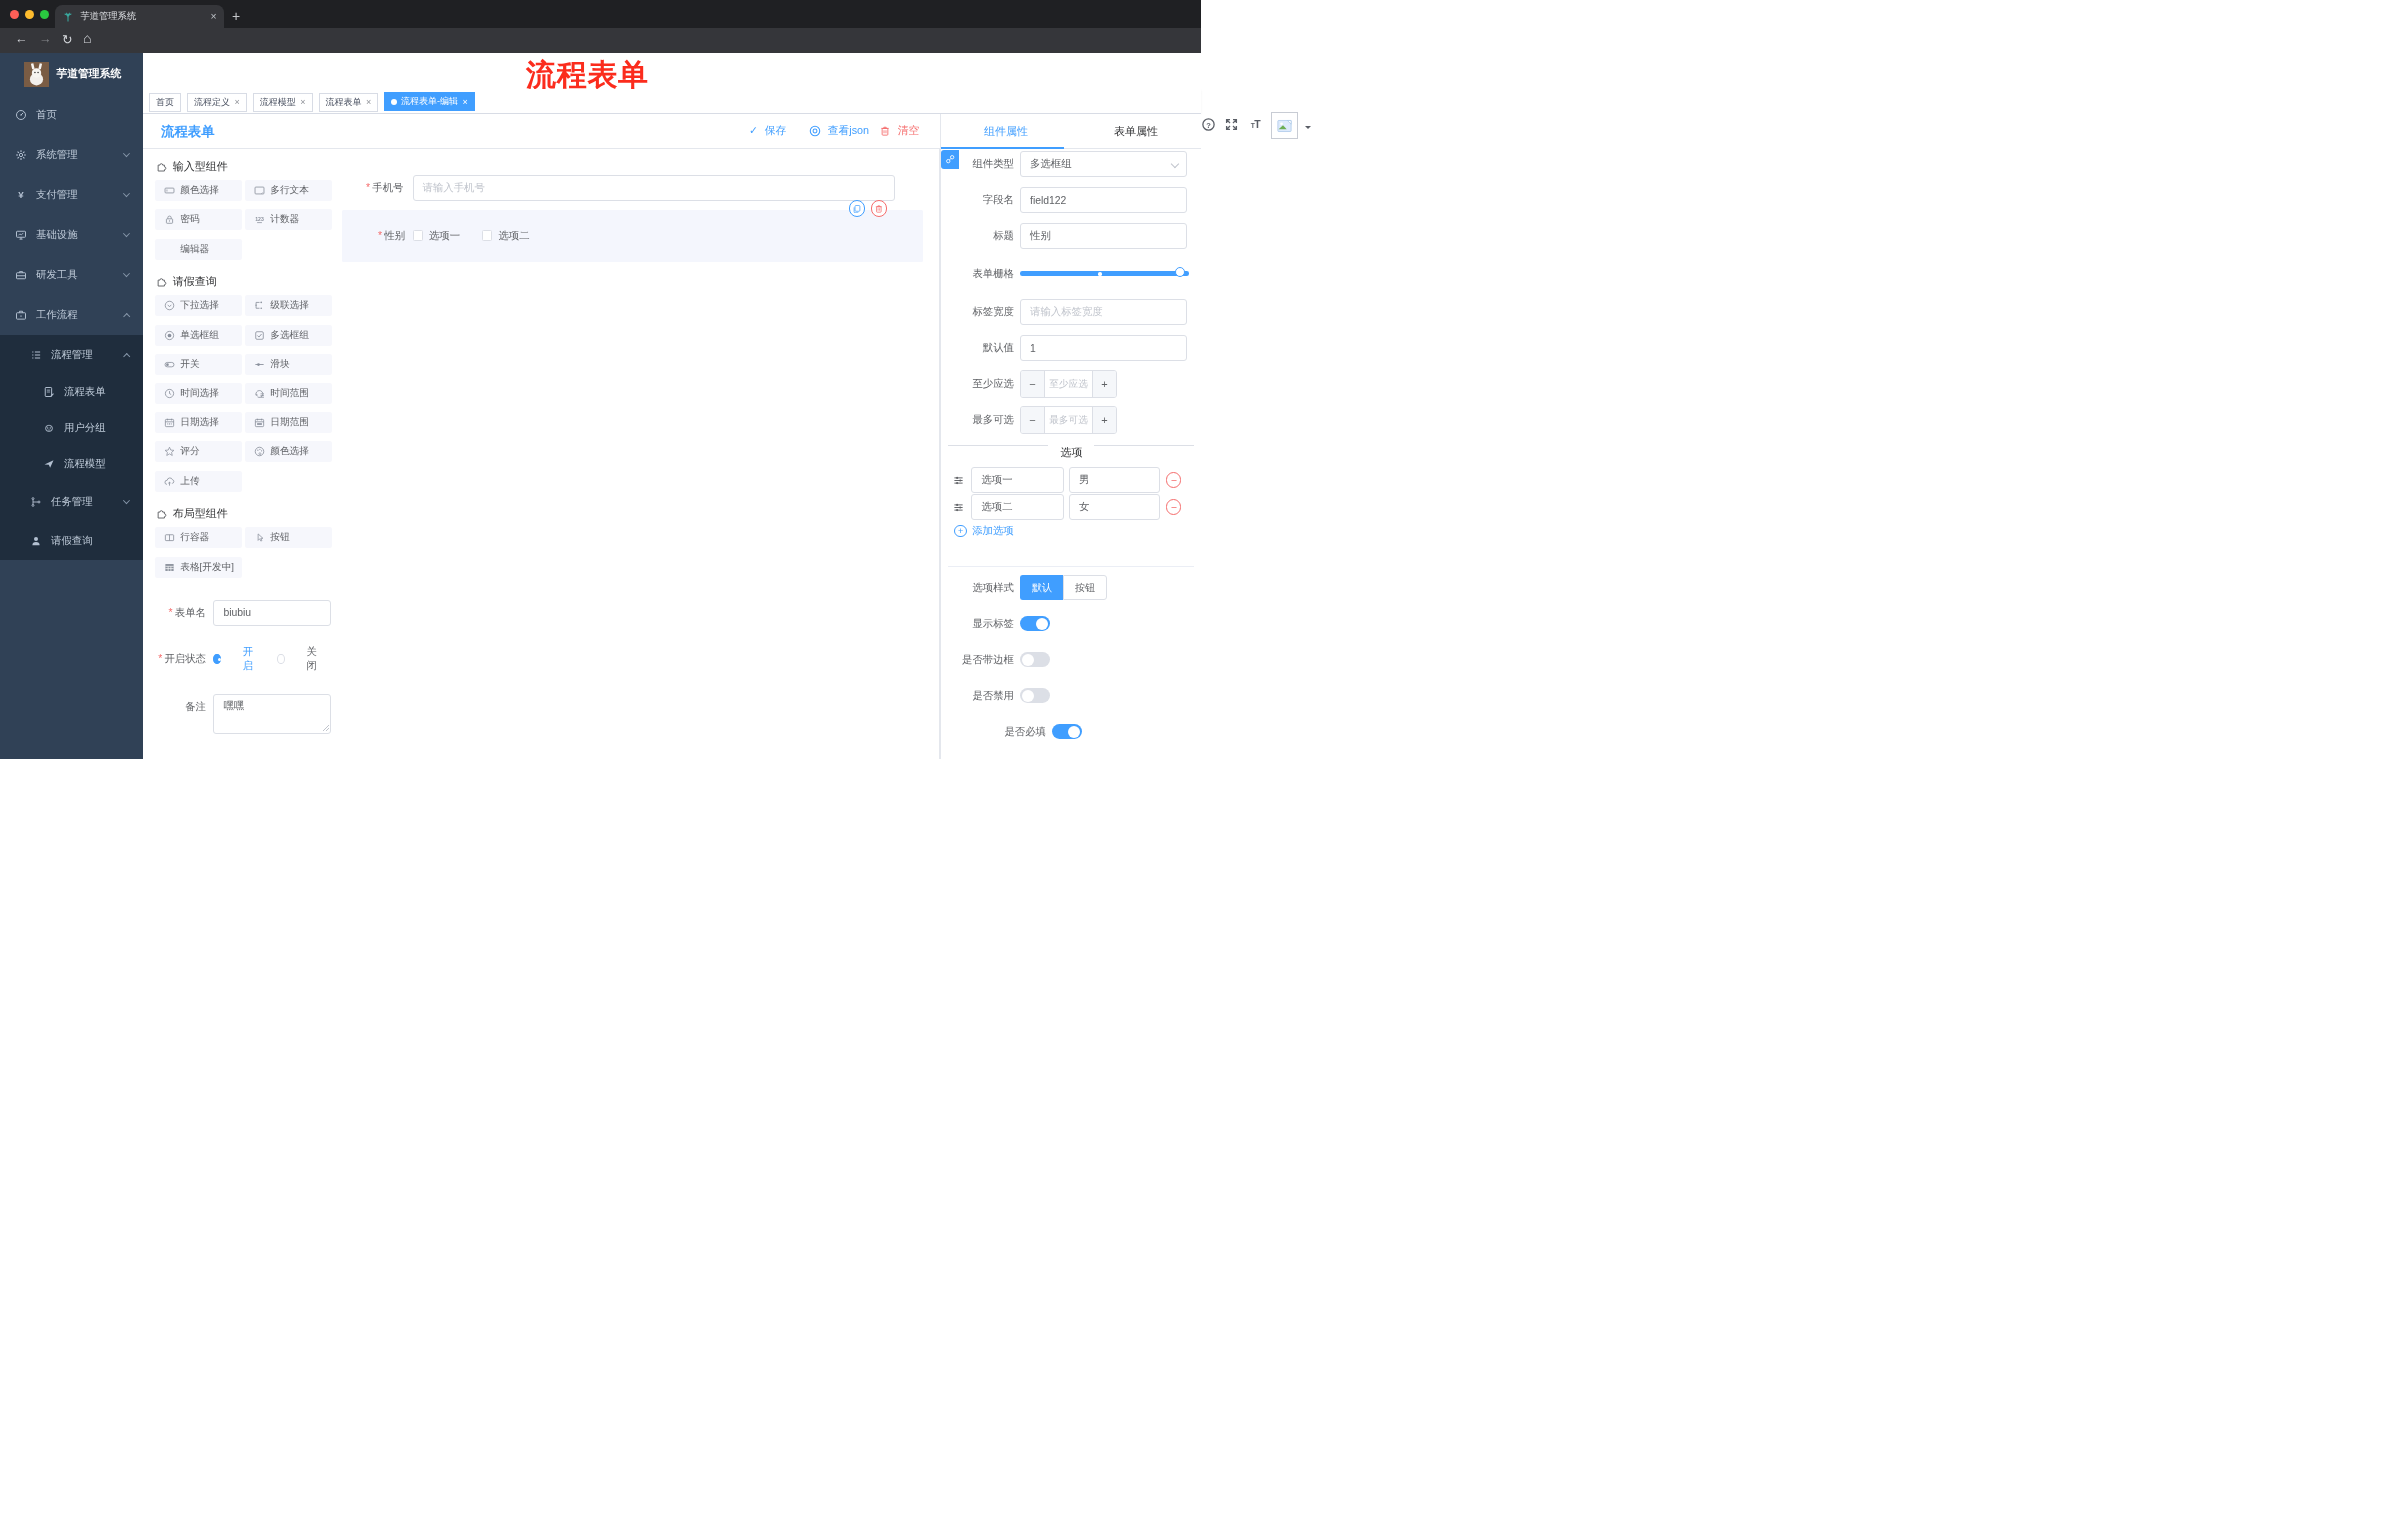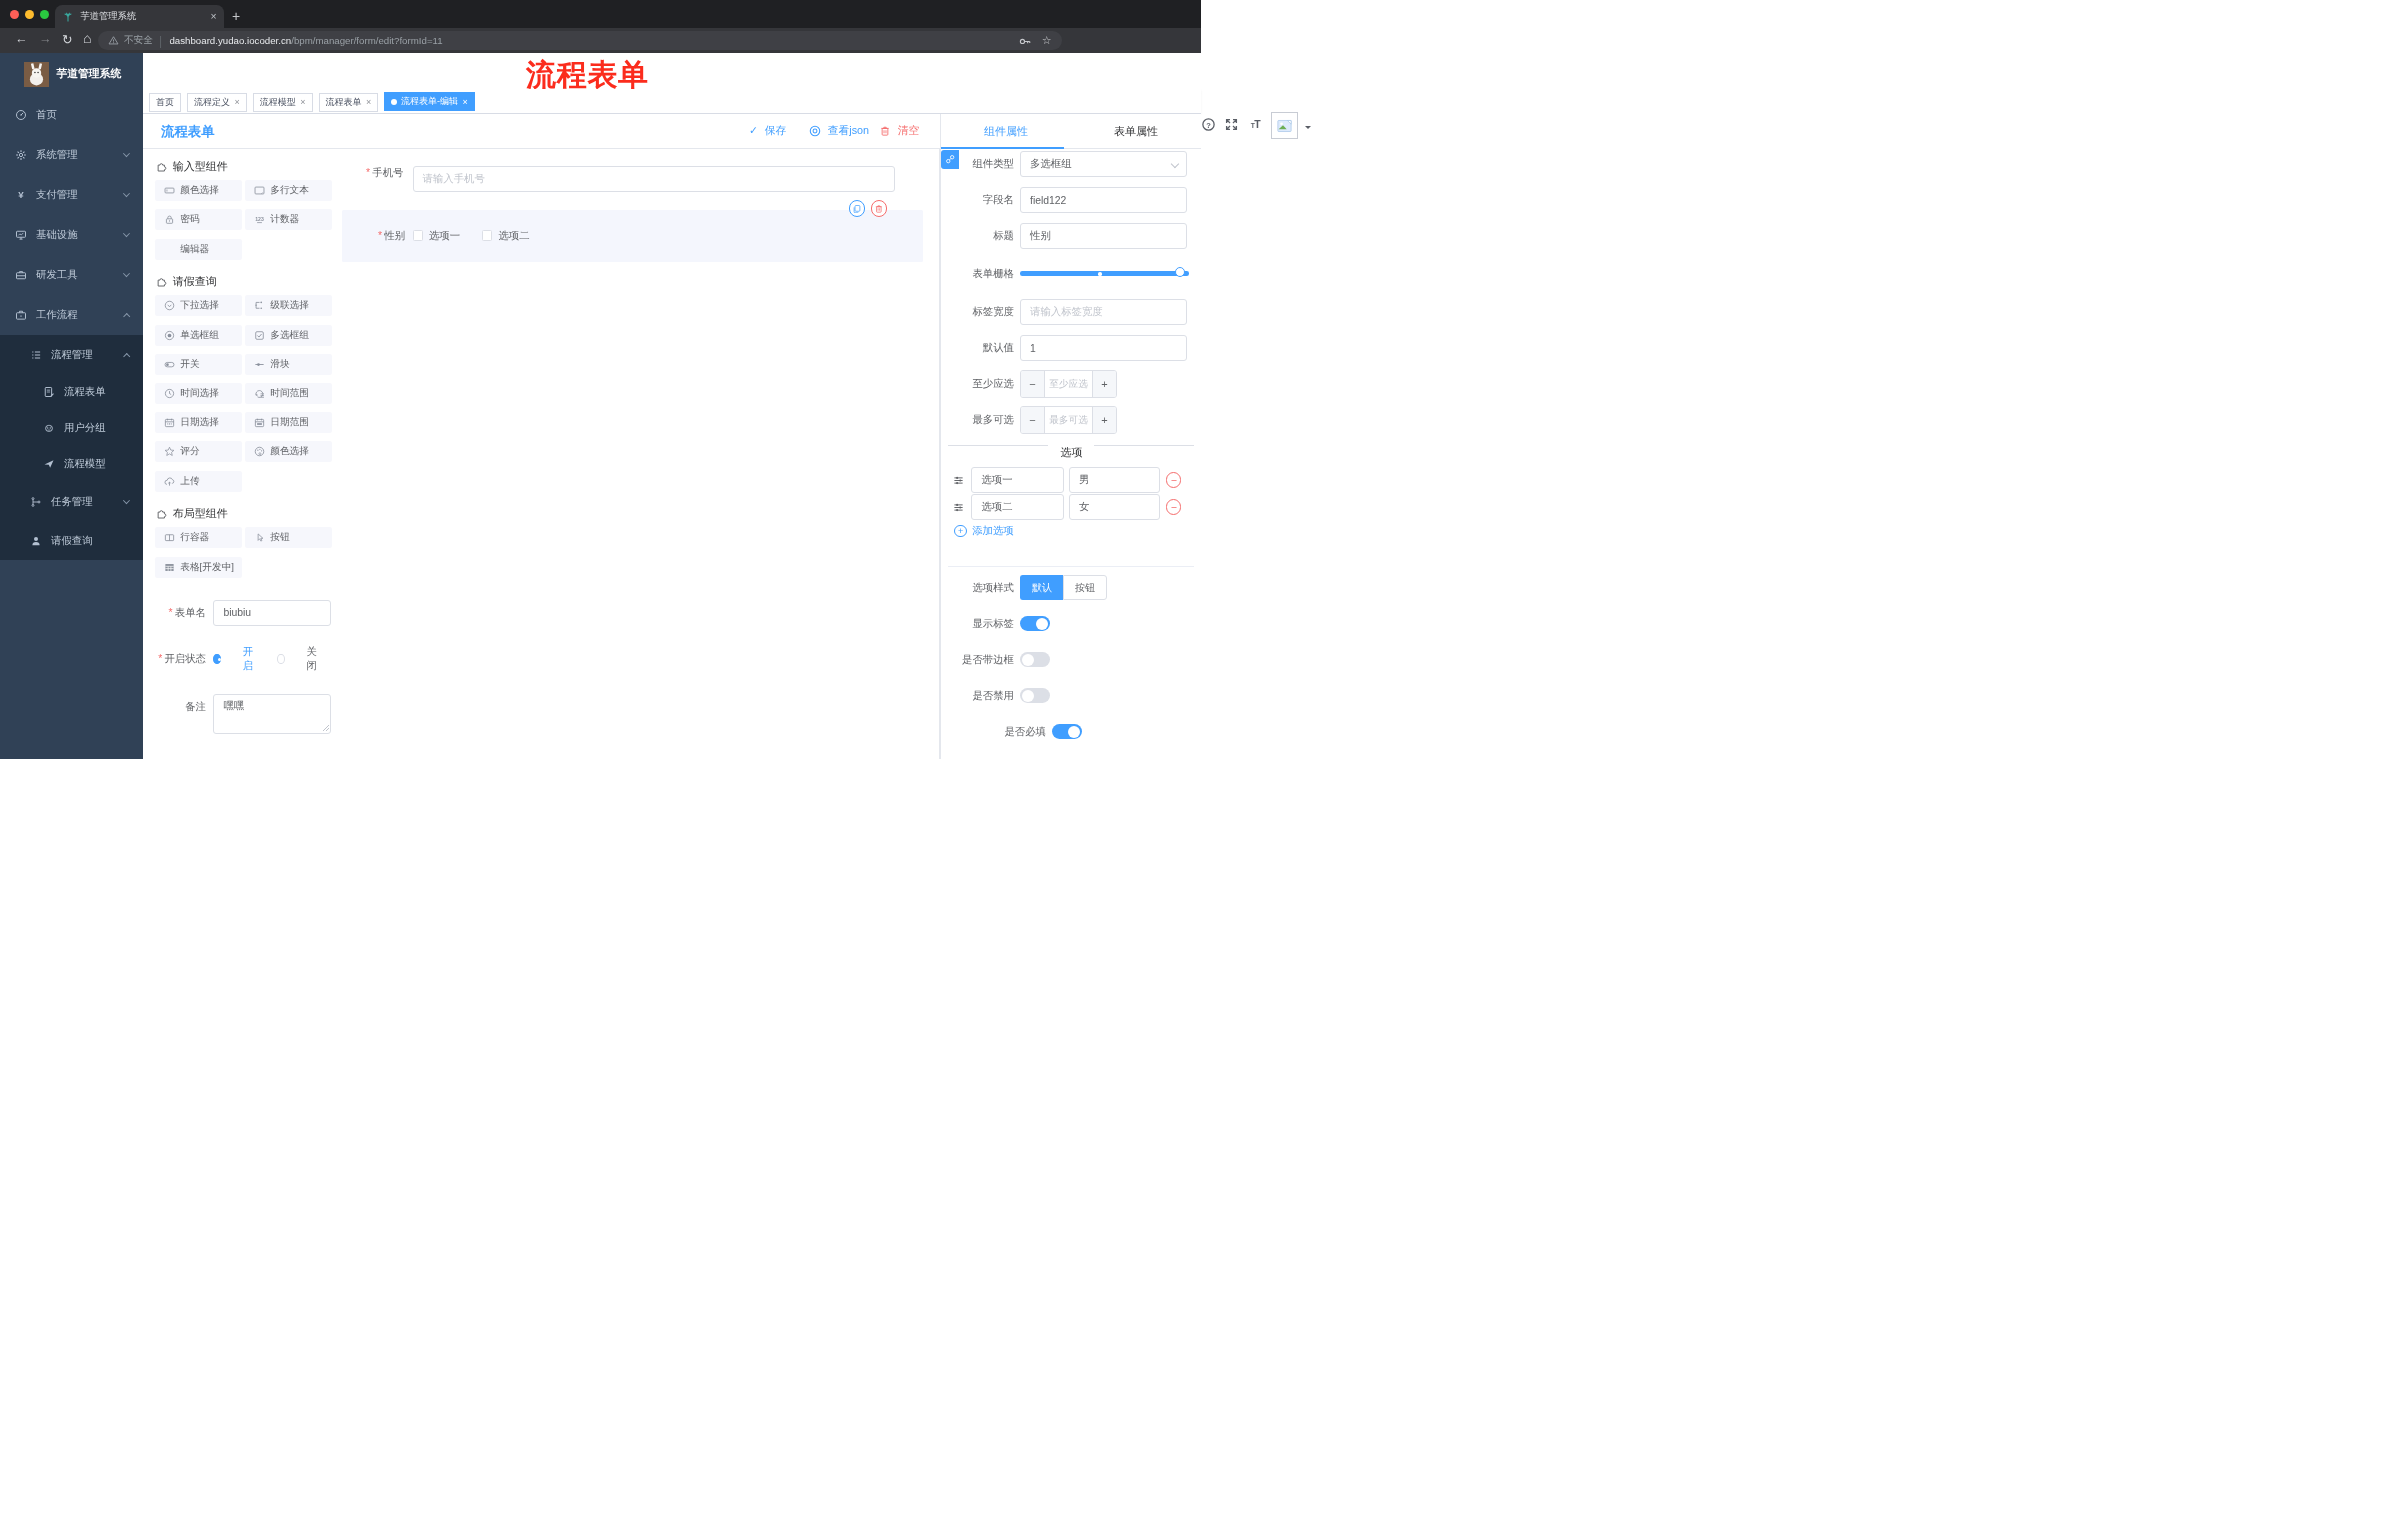--- a/index.html
+++ b/index.html
@@ -99,21 +99,21 @@
     background:linear-gradient(135deg,transparent 50%,#c0c4cc 50%,#c0c4cc 58%,transparent 58%,transparent 72%,#c0c4cc 72%,#c0c4cc 80%,transparent 80%); }
   .radio { display:inline-flex; align-items:center; margin-right:21px; cursor:pointer; }
   .radio .rc { width:10.4px; height:10.4px; border-radius:50%; border:0.7px solid #dcdfe6; background:#fff; }
   .radio.checked .rc { background:#409eff; border-color:#409eff; position:relative; }
   .radio.checked .rc::after { content:""; position:absolute; left:3.7px; top:3.7px; width:3px; height:3px; border-radius:50%; background:#fff; }
   .radio .rt { margin-left:22px; font-size:10.4px; color:#606266; }
   .radio.checked .rt { color:#409eff; }
 
   
   #canvas { position:absolute; left:337px; top:149px; width:603px; height:610px; background:#fff; border-right:0.7px solid #e4e7ed; }
-  #phone-row { position:absolute; left:4.5px; top:17px; width:553px; height:27px; display:flex; align-items:flex-start; }
+  #phone-row { position:absolute; left:4.5px; top:25px; width:553px; height:27px; display:flex; align-items:center; }
   #phone-row .clabel { width:71px; text-align:right; padding-right:9px; font-size:10.4px; color:#606266; flex:none; }
   #phone-row .finput { flex:1; }
   #sel-block { position:absolute; left:4.5px; top:61px; width:581px; height:52px; background:#f4f6fd; border-radius:1.5px; }
   #sel-row { position:absolute; left:0; top:12.6px; height:27px; display:flex; align-items:center; width:100%; }
   #sel-row .clabel { width:71px; text-align:right; padding-right:7.4px; font-size:10.4px; color:#606266; flex:none; }
   .cbx { display:inline-flex; align-items:center; margin-right:22px; }
   .cbx .box { width:10.4px; height:10.4px; border:0.7px solid #dcdfe6; border-radius:1.5px; background:#fff; }
   .cbx .ct { margin-left:6px; font-size:10.4px; color:#606266; }
   .act-btn { position:absolute; top:-9.7px; width:16.3px; height:16.3px; border-radius:50%; background:#fff;
     display:flex; align-items:center; justify-content:center; cursor:pointer; }
@@ -427,33 +427,20 @@
     <span class="title">芋道管理系统</span>
     <span class="close">×</span>
   </div>
   <span id="new-tab-btn">+</span>
 </div>
 <div id="chrome-toolbar">
   <span class="nav-g" style="left:15px">←</span>
   <span class="nav-g" style="left:39px;color:#85888c">→</span>
   <span class="nav-g" style="left:62px">↻</span>
   <span class="nav-g" style="left:83px;font-size:14px;top:2.2px">⌂</span>
-  <div id="omnibox">
-    <svg class="ic" width="11" height="11" viewBox="0 0 16 16" style="color:#9aa0a6">
-        <use href="#m-warn"></use>
-      </svg>
-    <span class="warn-txt">不安全</span>
-    <span class="sep">|</span>
-    <span class="host">dashboard.yudao.iocoder.cn</span>
-    <span class="path">/bpm/manager/form/edit?formId=11</span>
-    <svg class="ic" width="13.4" height="13.4" viewBox="0 0 18 18" style="color:#c6c8cc;margin-right:10.4px">
-        <use href="#m-key"></use>
-      </svg>
-    <span style="color:#c6c8cc;font-size:11px">☆</span>
-  </div>
   <div id="incog-badge">
     <svg class="ic" width="13.4" height="13.4" viewBox="0 0 18 18">
         <use href="#m-incog"></use>
       </svg>
     <span class="t">无痕模式</span>
   </div>
   <div id="update-chip">
     <span>更新</span>
     <span>⋮</span>
   </div>

